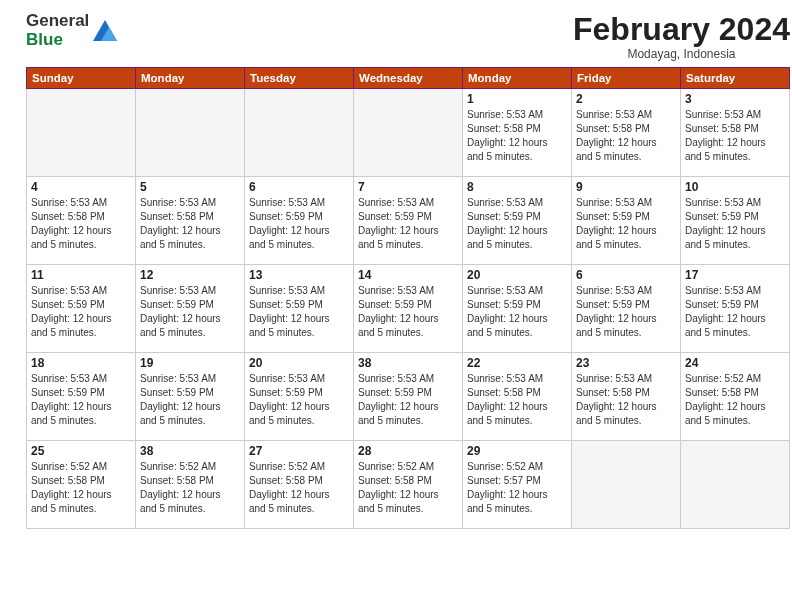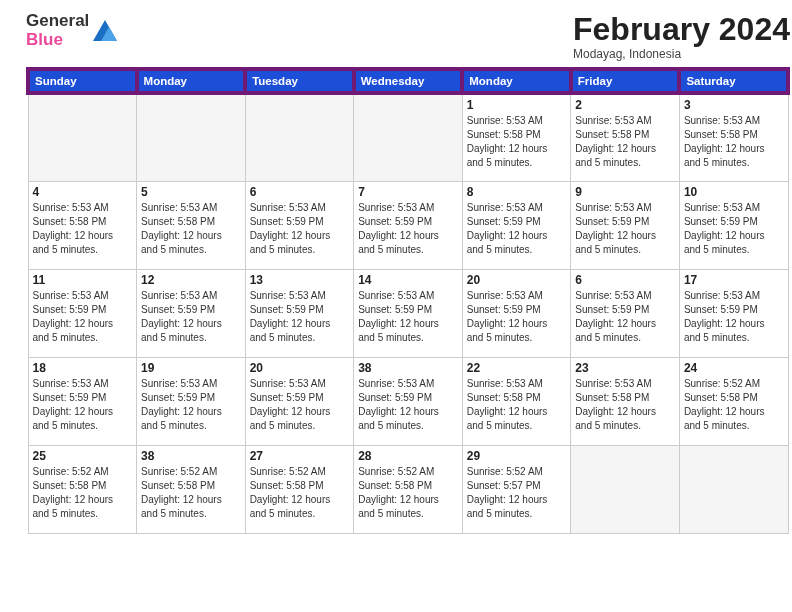--- a/index.html
+++ b/index.html
@@ -21,45 +21,45 @@
       align-items: flex-start;
       justify-content: space-between;
       margin-bottom: 6px;
     }
     .logo {
       display: flex;
       align-items: center;
       gap: 0;
     }
     .title-block {
-      text-align: left;
+      text-align: center;
     }
     .month-title {
       font-size: 32px;
       font-weight: bold;
       color: #222;
       line-height: 1.1;
     }
     .location {
       font-size: 12px;
       color: #444;
     }
     .calendar {
       width: 100%;
       border-collapse: collapse;
       table-layout: fixed;
     }
     .calendar th {
-      background: #1d4ed8;
+      background: #c2410c;
       color: #fff;
       font-size: 11.5px;
       font-weight: bold;
       padding: 4px 5px;
       text-align: left;
-      border: 4px solid #701a75;
+      border: 1px solid #701a75;
     }
     .calendar td {
       border: 1px solid #ccc;
       vertical-align: top;
       padding: 3px 4px;
       font-size: 9.5px;
       color: #333;
       height: 88px;
       background: #fff;
     }
@@ -82,21 +82,21 @@
 </head>
 <body>
 
 <div class="page">
   <div class="header">
     <div class="logo">
       <div>
         <div style="display:flex;align-items:center;gap:2px;">
           <div style="font-size:17px;font-weight:bold;line-height:1.1;">
             <span style="color:#333;">General</span><br>
-            <span style="color:#ec4899;">Blue</span>
+            <span style="color:#15803d;">Blue</span>
           </div>
           <svg width="28" height="28" viewBox="0 0 28 28">
             <polygon points="14,3 26,24 2,24" fill="#1a6fc4"></polygon>
             <polygon points="18,10 26,24 10,24" fill="#4da3e8"></polygon>
           </svg>
         </div>
       </div>
     </div>
     <div class="title-block">
       <div class="month-title">February 2024</div>

